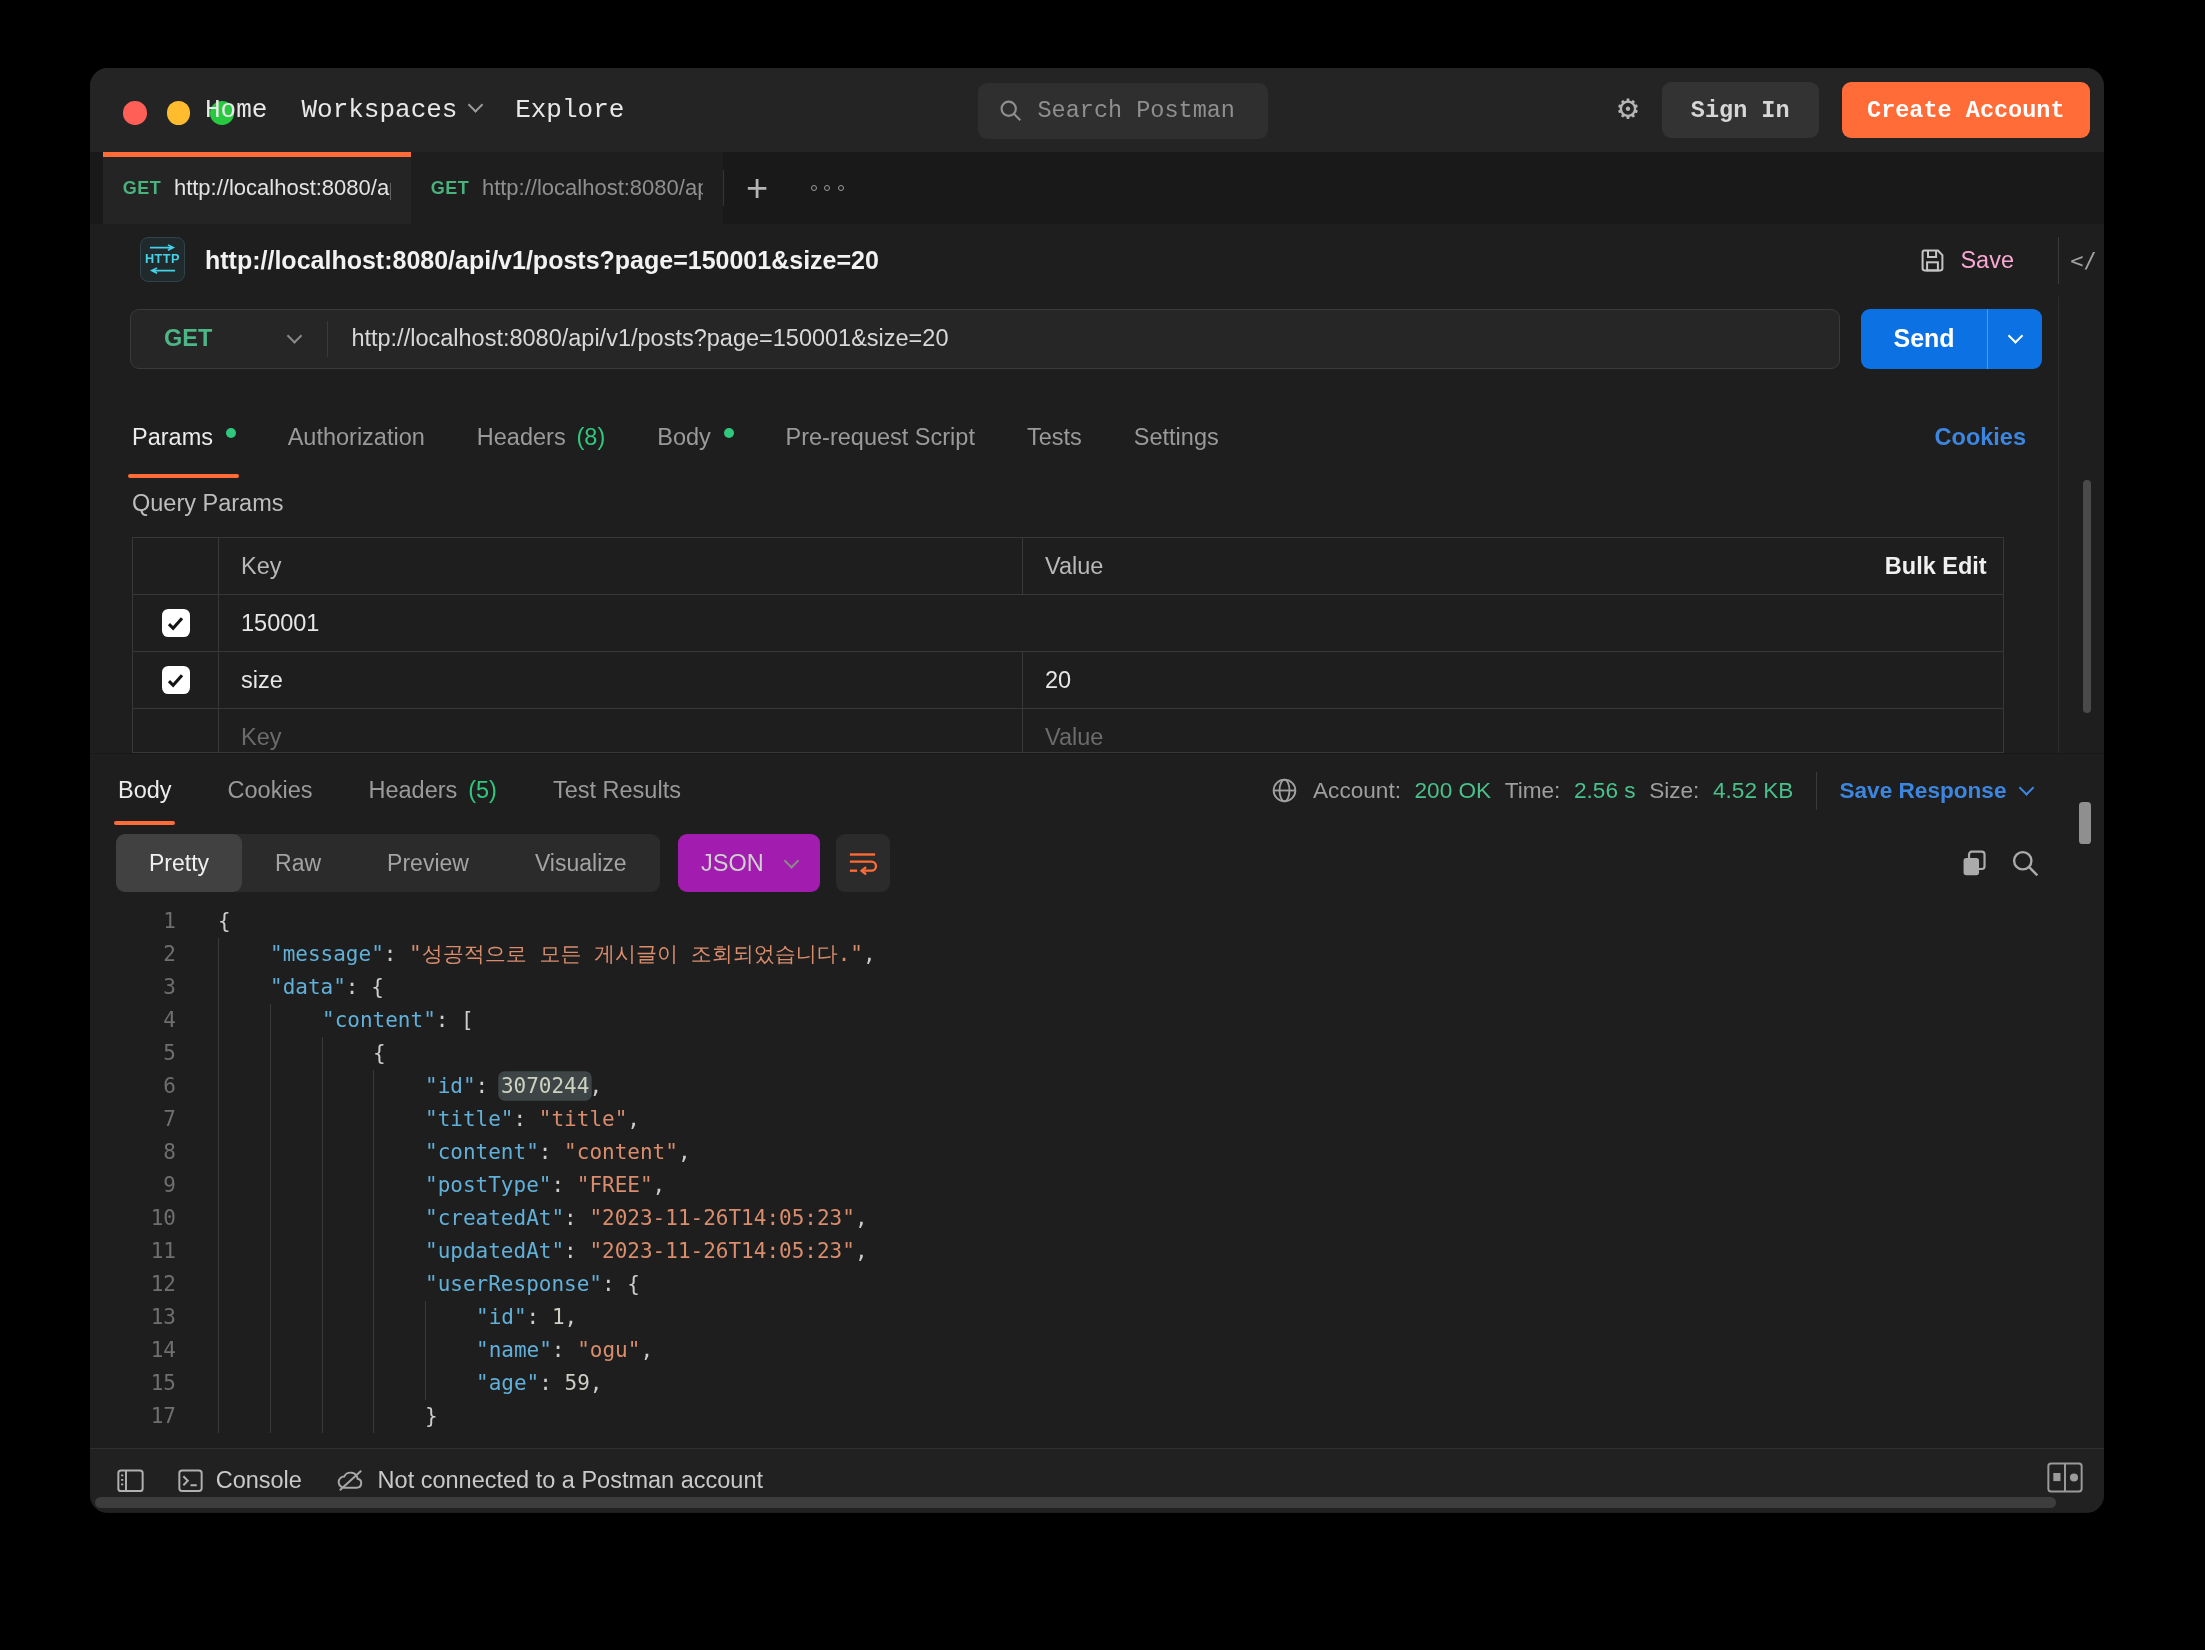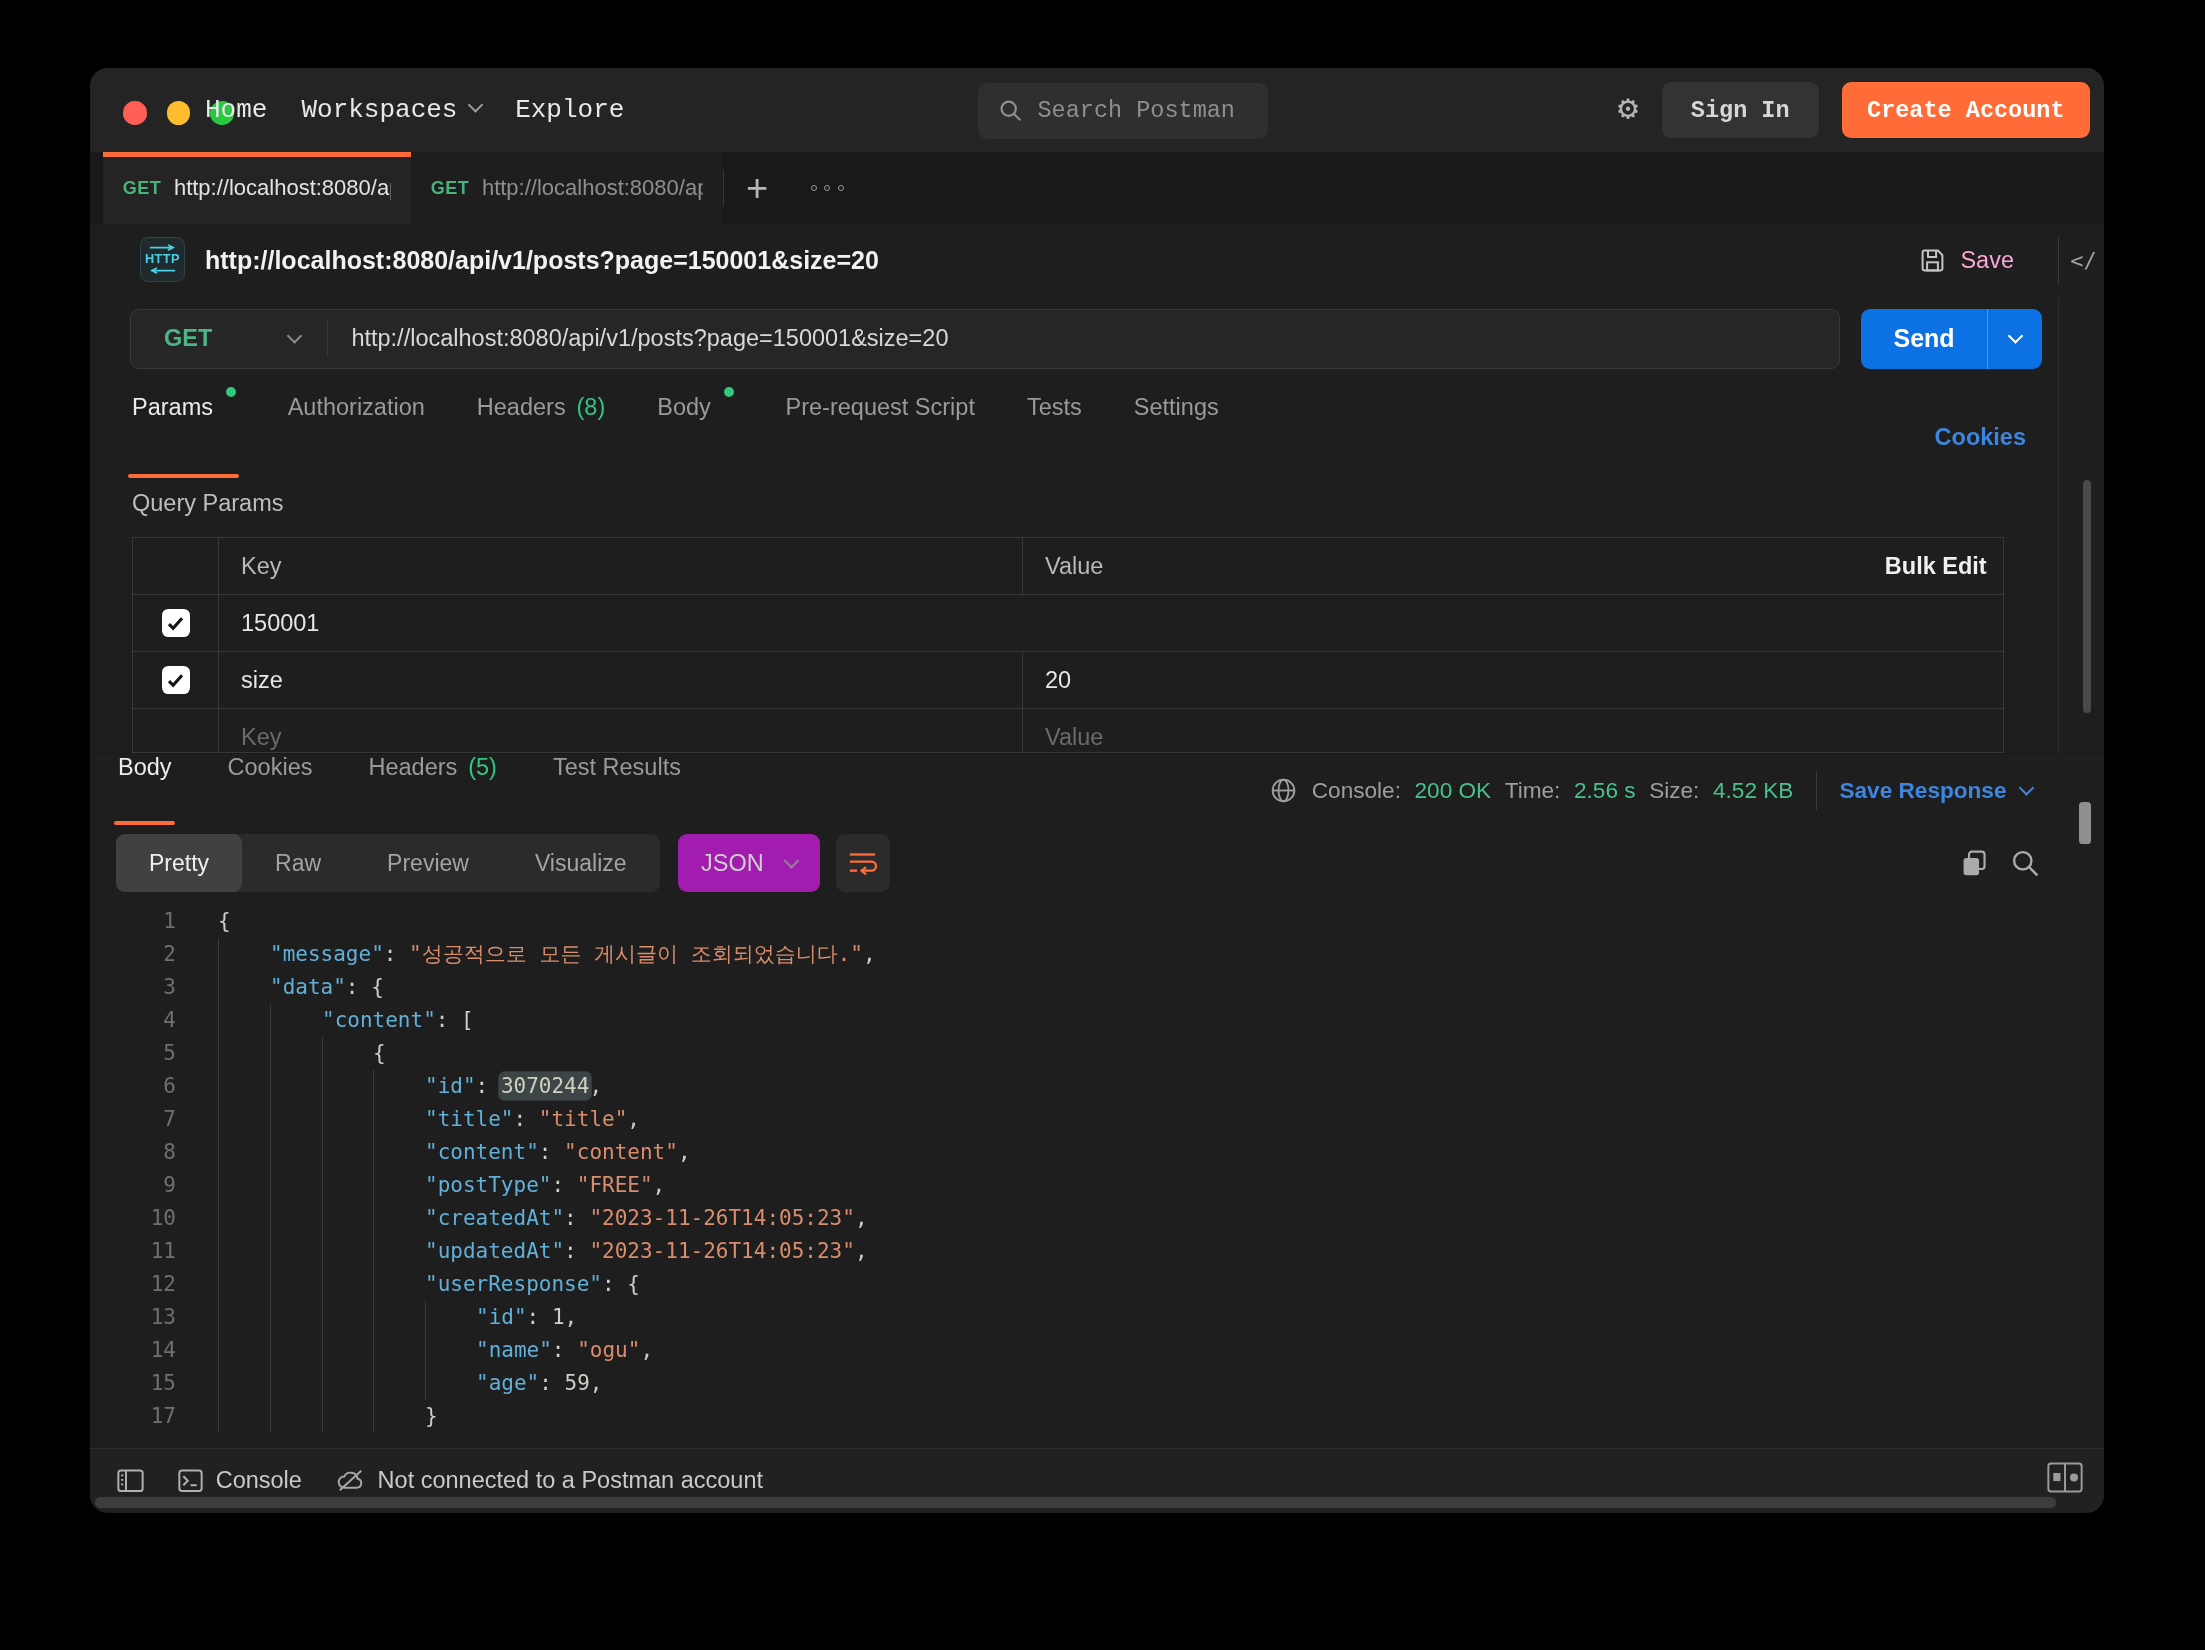--- a/index.html
+++ b/index.html
@@ -72,21 +72,21 @@
   .url-text{padding-left:23.5px;font-size:23.5px;color:#d8d8d8;white-space:nowrap;}
   .send-btn{position:absolute;right:62px;top:11.8px;width:181px;height:60px;background:#0c72e4;
             border-radius:9px;display:flex;align-items:stretch;color:#fff;overflow:hidden;}
   .send-label{flex:1;display:flex;align-items:center;justify-content:center;font-size:25px;font-weight:700;}
   .send-div{width:0.9px;background:rgba(255,255,255,.28);}
   .send-caret{width:54px;display:flex;align-items:center;justify-content:center;}
 
   
   .req-tabs{position:absolute;top:326px;left:42px;right:78px;height:86px;display:flex;
             align-items:center;gap:52px;font-size:23.5px;color:#9a9a9a;}
-  .rtab{display:flex;align-items:flex-start;gap:12.7px;position:relative;height:100%;}
+  .rtab{display:flex;align-items:center;gap:12.7px;position:relative;height:100%;}
   .rtab.active{color:#ececec;}
   .rtab.active::after{content:"";position:absolute;left:-3.6px;right:-3.6px;bottom:1.8px;height:4.5px;
                       background:#ff6c37;border-radius:2.7px;}
   .dot{width:10px;height:10px;border-radius:50%;background:#2fc97e;margin-top:-7.2px;}
   .count{color:#2fc97e;margin-left:-1.8px;}
   .cookies-link{margin-left:auto;color:#3d86e0;font-weight:600;}
 
   
   .qp-label{position:absolute;top:422px;left:42px;font-size:23.5px;color:#bdbdbd;}
   .qp-table{position:absolute;top:469px;left:42px;width:1872px;height:216px;
@@ -323,21 +323,21 @@
       <div class="rtab">
         <span>Test Results</span>
       </div>
     </div>
     <div class="resp-status">
       <svg width="29" height="29" viewBox="0 0 32 32">
           <circle cx="16" cy="16" r="12" fill="none" stroke="#a0a0a0" stroke-width="2"></circle>
           <ellipse cx="16" cy="16" rx="5.5" ry="12" fill="none" stroke="#a0a0a0" stroke-width="2"></ellipse>
           <line x1="4" y1="16" x2="28" y2="16" stroke="#a0a0a0" stroke-width="2"></line>
         </svg>
-      <span>Console:</span>
+      <span>Account:</span>
       <span class="grn">200 OK</span>
       <span>Time:</span>
       <span class="grn">2.56 s</span>
       <span>Size:</span>
       <span class="grn">4.52 KB</span>
       <span class="st-sep"></span>
       <span class="save-resp">
         <span>Save Response</span>
         <span class="chev"></span>
       </span>

